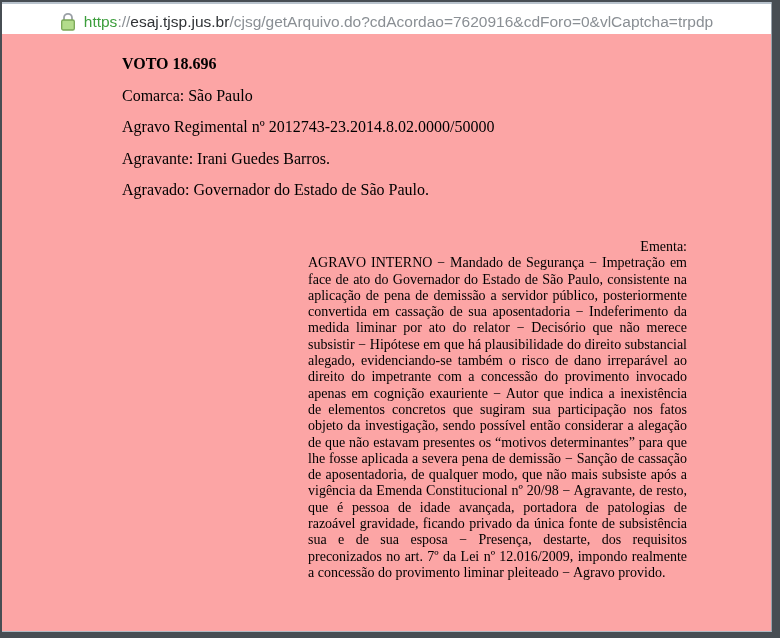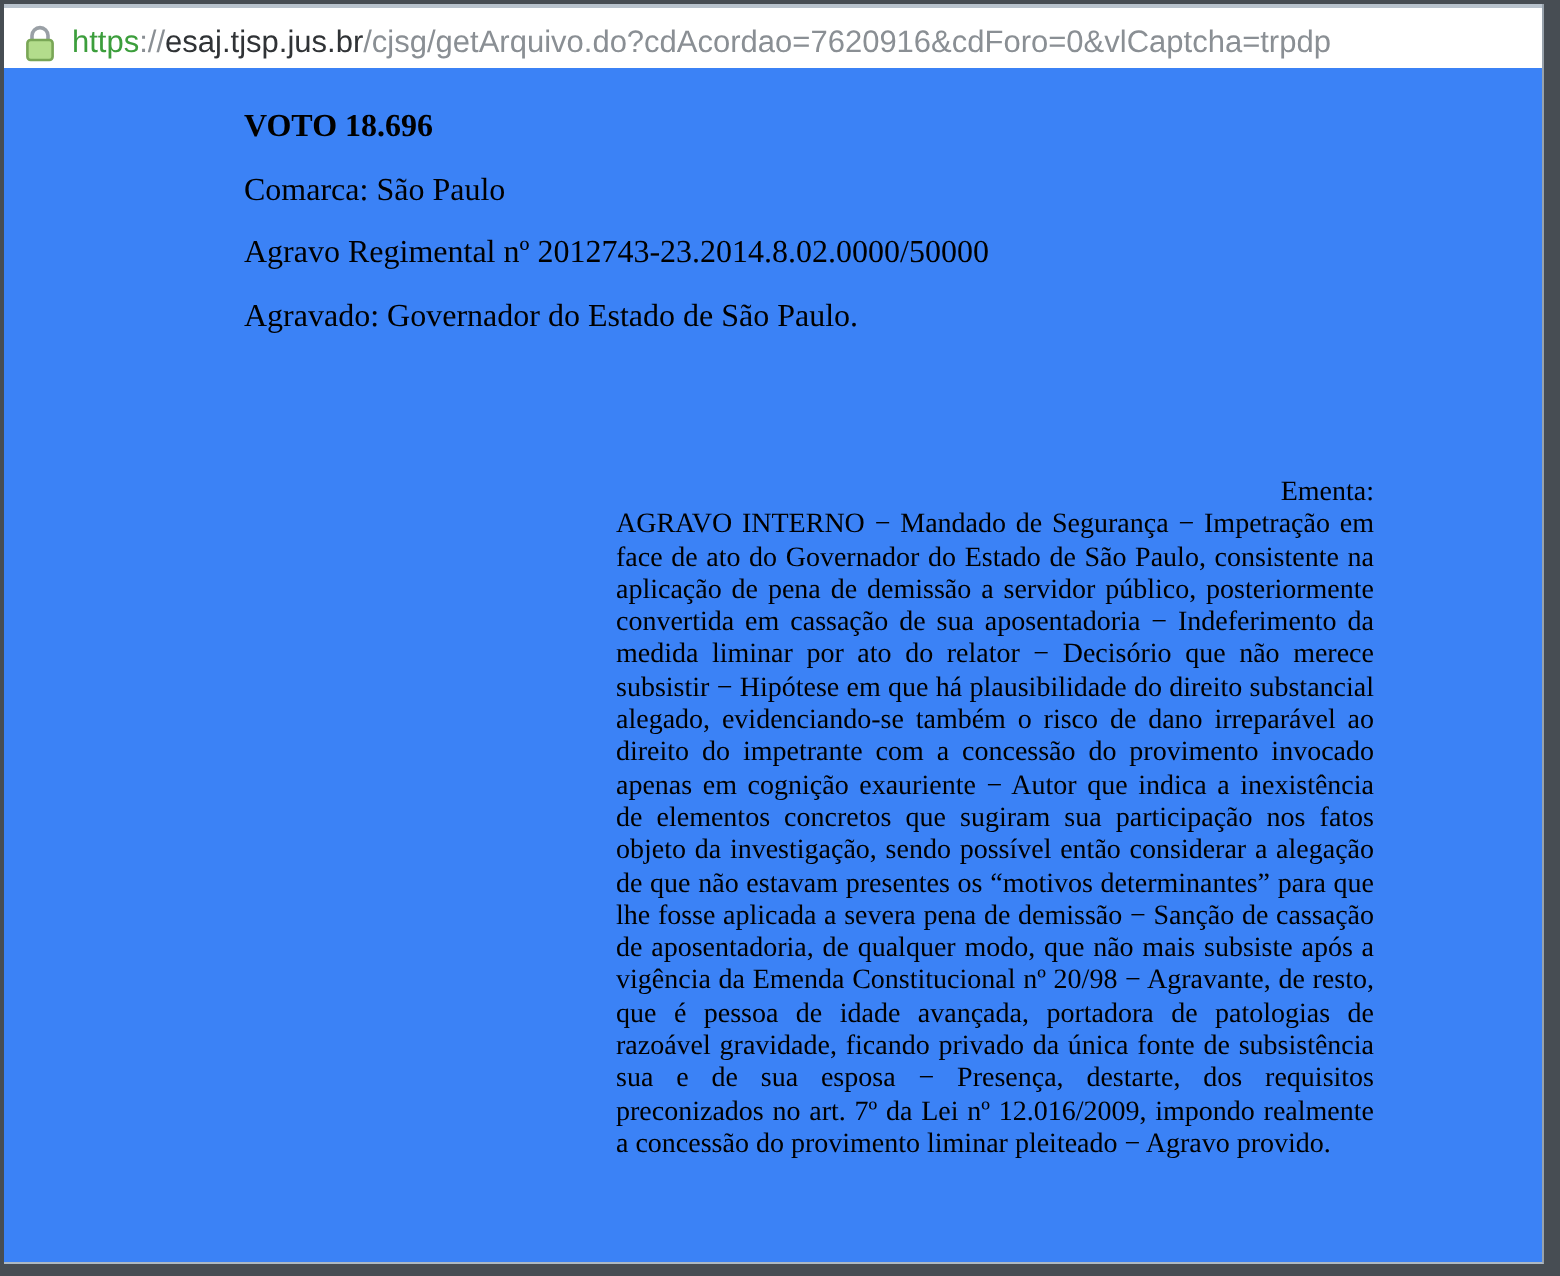--- a/index.html
+++ b/index.html
@@ -20,36 +20,36 @@
   
   .addressbar {
     box-sizing:border-box;
     height:39px;
     background:#ffffff;
     border-top:2px solid #b9c3cd;
     border-bottom:2px solid #17191c;
     display:flex; align-items:center;
     padding:0 10px;
     gap:8px;
-    white-space:nowrap; overflow:hidden;
+    white-space:nowrap; overflow:hidden;justify-content:center;
   }
   .lock { flex:0 0 auto; display:inline-block; line-height:0; }
   .url {
     font-size:15.5px;
     letter-spacing:0px;
     color:#8a8f94;
   }
   .url .scheme { color:#3c9e3c; }
   .url .sep    { color:#8a8f94; }
   .url .domain { color:#303336; }
   .url .path   { color:#8a8f94; }
   
   .page {
     position:absolute; left:0; right:0; top:32px; bottom:0;
-    background:#3b82f6;
+    background:#fca5a5;
     font-family:"Liberation Serif", "DejaVu Serif", serif;
     color:#000000;
   }
   .doc-header {
     position:absolute; left:120px; top:14px;
     font-size:16px;
   }
   .doc-header > div { line-height:31.5px; }
   .doc-title { font-weight:bold; }
   .ementa {
@@ -74,20 +74,21 @@
       </span>
       <span class="url"><span class="scheme">https</span><span class="sep">://</span><span class="domain">esaj.tjsp.jus.br</span><span class="path">/cjsg/getArquivo.do?cdAcordao=7620916&amp;cdForo=0&amp;vlCaptcha=trpdp</span></span>
     </div>
 
     <div class="page">
 
       <div class="doc-header">
         <div class="doc-title">VOTO 18.696</div>
         <div>Comarca: São Paulo</div>
         <div>Agravo Regimental nº 2012743-23.2014.8.02.0000/50000</div>
+        <div>Agravante: Irani Guedes Barros.</div>
         <div>Agravado: Governador do Estado de São Paulo.</div>
       </div>
 
       <div class="ementa">
         <div class="ementa-label">Ementa:</div>
         <div class="ementa-text">AGRAVO INTERNO − Mandado de Segurança − Impetração em face de ato do Governador do Estado de São Paulo, consistente na aplicação de pena de demissão a servidor público, posteriormente convertida em cassação de sua aposentadoria − Indeferimento da medida liminar por ato do relator − Decisório que não merece subsistir − Hipótese em que há plausibilidade do direito substancial alegado, evidenciando-se também o risco de dano irreparável ao direito do impetrante com a concessão do provimento invocado apenas em cognição exauriente − Autor que indica a inexistência de elementos concretos que sugiram sua participação nos fatos objeto da investigação, sendo possível então considerar a alegação de que não estavam presentes os “motivos determinantes” para que lhe fosse aplicada a severa pena de demissão − Sanção de cassação de aposentadoria, de qualquer modo, que não mais subsiste após a vigência da Emenda Constitucional nº 20/98 − Agravante, de resto, que é pessoa de idade avançada, portadora de patologias de razoável gravidade, ficando privado da única fonte de subsistência sua e de sua esposa − Presença, destarte, dos requisitos preconizados no art. 7º da Lei nº 12.016/2009, impondo realmente a concessão do provimento liminar pleiteado − Agravo provido.</div>
       </div>
 
     </div>
   </div>

